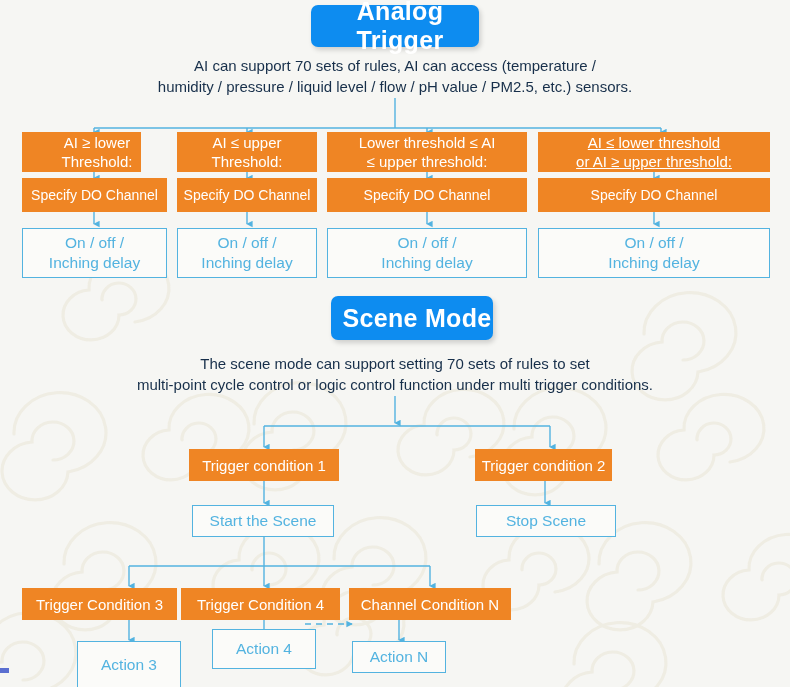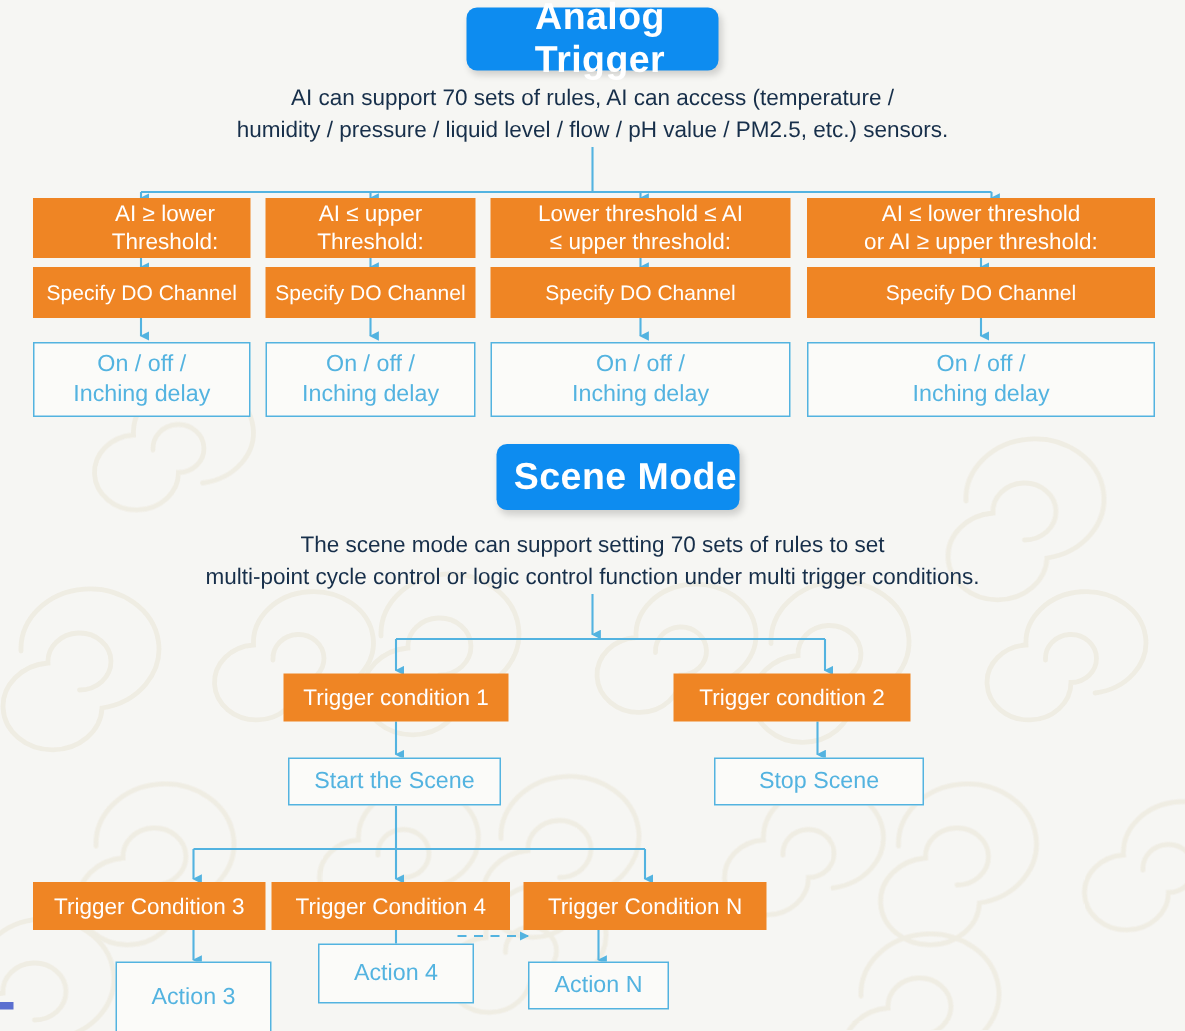--- a/index.html
+++ b/index.html
@@ -148,21 +148,21 @@
 
   <div class="node pill" style="left:311px; top:5px; width:168px; height:42px;">
     <span>Analog Trigger</span>
   </div>
 
   <div class="node caption" style="left:70px; top:53px; width:650px; height:46px;">
     <span>AI can support 70 sets of rules, AI can access (temperature /
 humidity / pressure / liquid level / flow / pH value / PM2.5, etc.) sensors.</span>
   </div>
 
-  <div class="node obox" style="left:22px; top:132px; width:145px; height:40px;padding-left:31px;">
+  <div class="node obox" style="left:22px; top:132px; width:119px; height:40px;padding-left:31px;">
     <span>AI ≥ lower
 Threshold:</span>
   </div>
   <div class="node obox small" style="left:22px; top:178px; width:145px; height:34px;">
     <span>Specify DO Channel</span>
   </div>
   <div class="node bbox" style="left:22px; top:228px; width:145px; height:50px;">
     <span>On / off /
 Inching delay</span>
   </div>
@@ -184,21 +184,21 @@
 ≤ upper threshold:</span>
   </div>
   <div class="node obox small" style="left:327px; top:178px; width:200px; height:34px;">
     <span>Specify DO Channel</span>
   </div>
   <div class="node bbox" style="left:327px; top:228px; width:200px; height:50px;">
     <span>On / off /
 Inching delay</span>
   </div>
 
-  <div class="node obox" style="left:538px; top:132px; width:232px; height:40px;">
+  <div class="node obox" style="left:538px; top:132px; width:232px; height:40px;text-decoration:underline;">
     <span>AI ≤ lower threshold
 or AI ≥ upper threshold:</span>
   </div>
   <div class="node obox small" style="left:538px; top:178px; width:232px; height:34px;">
     <span>Specify DO Channel</span>
   </div>
   <div class="node bbox" style="left:538px; top:228px; width:232px; height:50px;">
     <span>On / off /
 Inching delay</span>
   </div>
@@ -208,39 +208,39 @@
   </div>
 
   <div class="node caption" style="left:45px; top:351px; width:700px; height:46px;">
     <span>The scene mode can support setting 70 sets of rules to set
 multi-point cycle control or logic control function under multi trigger conditions.</span>
   </div>
 
   <div class="node obox" style="left:189px; top:449px; width:150px; height:32px;text-align:right;">
     <span>Trigger condition 1</span>
   </div>
-  <div class="node obox" style="left:449px; top:449px; width:158px; height:32px;">
+  <div class="node obox" style="left:475px; top:449px; width:137px; height:32px;">
     <span>Trigger condition 2</span>
   </div>
 
   <div class="node bbox" style="left:476px; top:505px; width:140px; height:32px;">
     <span>Stop Scene</span>
   </div>
   <div class="node bbox" style="left:192px; top:505px; width:142px; height:32px;">
     <span>Start the Scene</span>
   </div>
 
   <div class="node obox" style="left:22px; top:588px; width:155px; height:32px;">
     <span>Trigger Condition 3</span>
   </div>
   <div class="node obox" style="left:181px; top:588px; width:159px; height:32px;">
     <span>Trigger Condition 4</span>
   </div>
   <div class="node obox" style="left:349px; top:588px; width:162px; height:32px;">
-    <span>Trigger Condition N</span>
+    <span>Channel Condition N</span>
   </div>
 
   <div class="node bbox" style="left:77px; top:641px; width:104px; height:48px;">
     <span>Action 3</span>
   </div>
   <div class="node bbox" style="left:212px; top:629px; width:104px; height:40px;">
     <span>Action 4</span>
   </div>
   <div class="node bbox" style="left:352px; top:641px; width:94px; height:32px;">
     <span>Action N</span>

